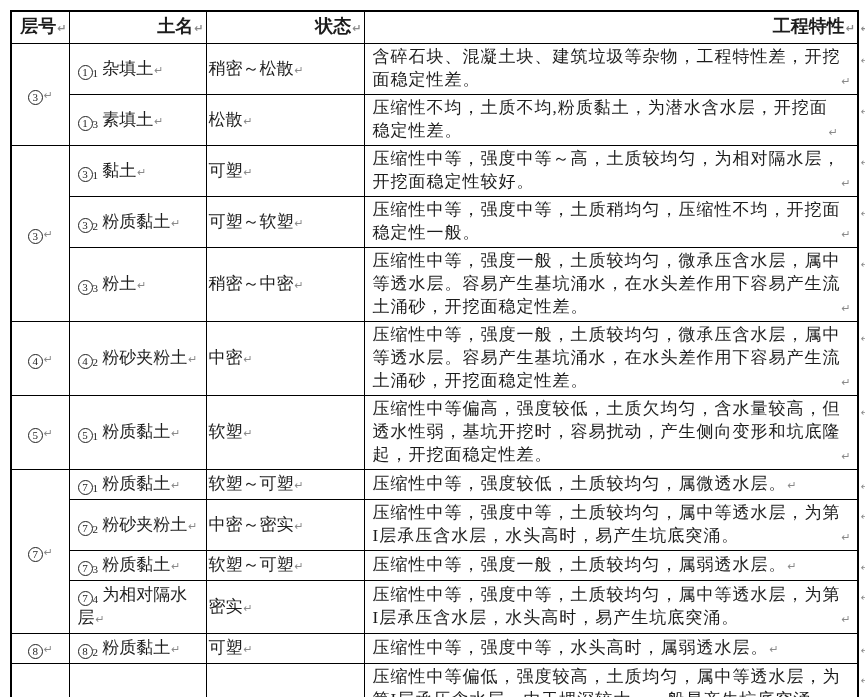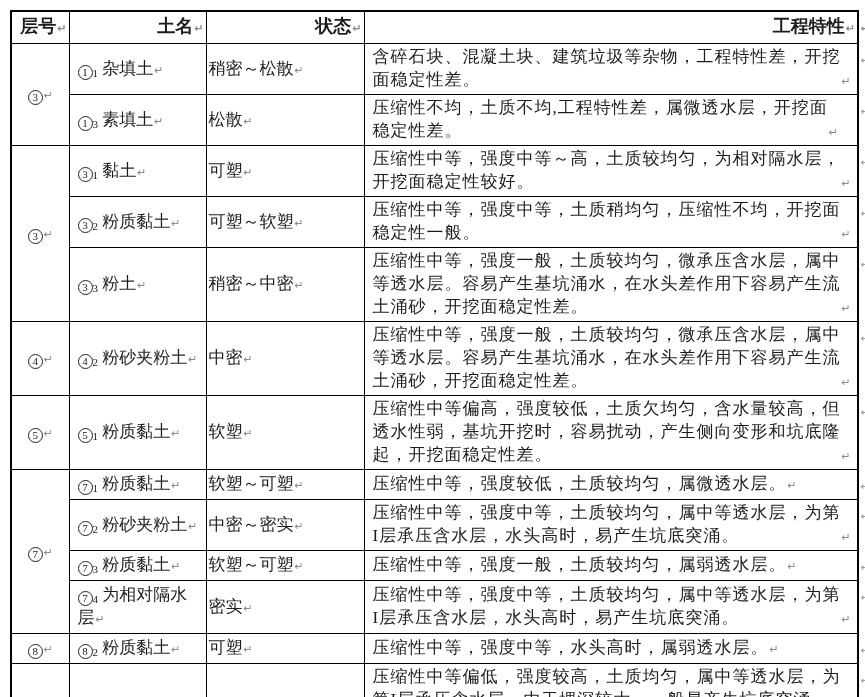--- a/index.html
+++ b/index.html
@@ -107,21 +107,21 @@
       <tr>
         <td class="cell-layer" rowspan="2"><span class="circ">3</span><span class="pmark">↵</span></td>
         <td class="cell-soil"><span class="circ">1</span><sub class="soil-sub">1</sub><span> 杂填土</span><span class="pmark">↵</span></td>
         <td class="cell-state"><span>稍密～松散</span><span class="pmark">↵</span></td>
         <td class="cell-props"><span class="props-text">含碎石块、混凝土块、建筑垃圾等杂物，工程特性差，开挖
 面稳定性差。</span><span class="pmark">↵</span><span class="row-end-mark">↵</span></td>
       </tr>
       <tr>
         <td class="cell-soil"><span class="circ">1</span><sub class="soil-sub">3</sub><span> 素填土</span><span class="pmark">↵</span></td>
         <td class="cell-state"><span>松散</span><span class="pmark">↵</span></td>
-        <td class="cell-props"><span class="props-text">压缩性不均，土质不均,工程特性差，属微透水层，开挖面
+        <td class="cell-props"><span class="props-text">压缩性不均，土质不均,粉质黏土，为潜水含水层，开挖面
 稳定性差。</span><span class="pmark">↵</span><span class="row-end-mark">↵</span></td>
       </tr>
 
       <tr>
         <td class="cell-layer" rowspan="3"><span class="circ">3</span><span class="pmark">↵</span></td>
         <td class="cell-soil"><span class="circ">3</span><sub class="soil-sub">1</sub><span> 黏土</span><span class="pmark">↵</span></td>
         <td class="cell-state"><span>可塑</span><span class="pmark">↵</span></td>
         <td class="cell-props"><span class="props-text">压缩性中等，强度中等～高，土质较均匀，为相对隔水层，
 开挖面稳定性较好。</span><span class="pmark">↵</span><span class="row-end-mark">↵</span></td>
       </tr>

